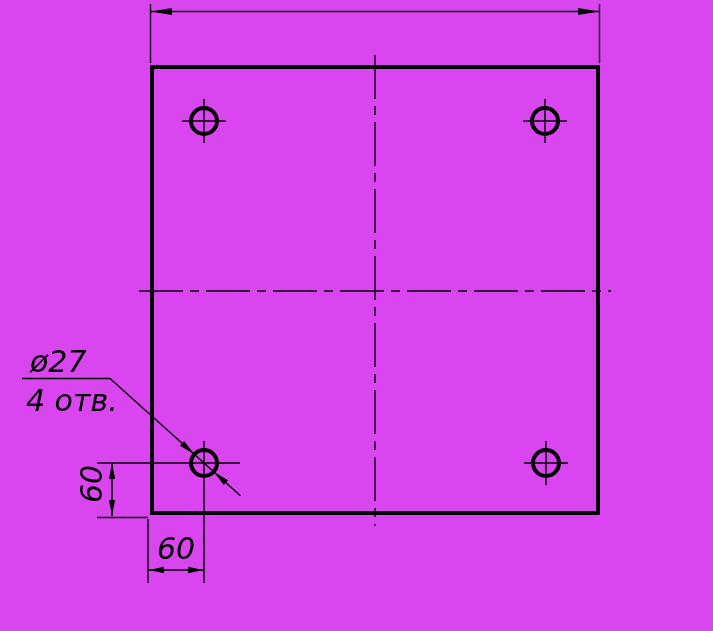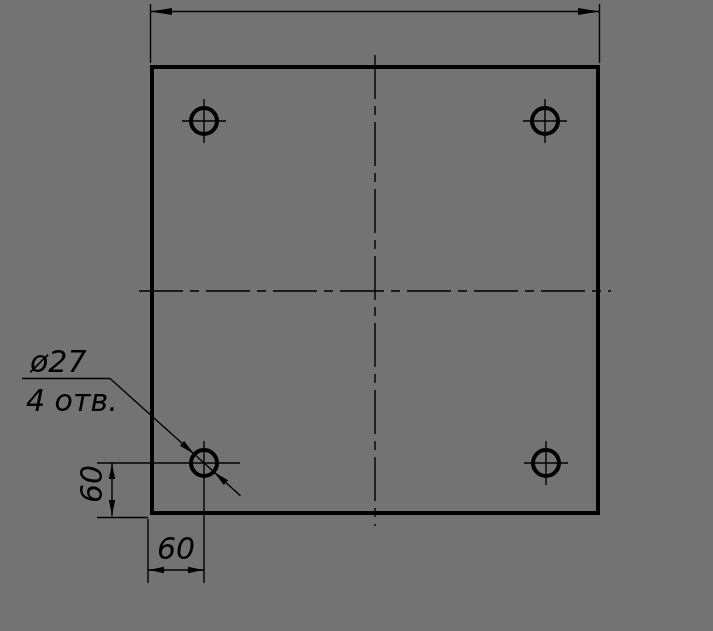--- a/index.html
+++ b/index.html
@@ -7,21 +7,21 @@
     padding: 0;
     background: #ffffff;
     width: 713px;
     height: 631px;
     overflow: hidden;
   }
   .drawing-wrap {
     width: 713px;
     height: 631px;
     position: relative;
-    background: #737373;
+    background: #d946ef;
   }
   svg {
     display: block;
   }
   .thick { stroke: #000000; stroke-width: 4; fill: none; }
   .thin  { stroke: #000000; stroke-width: 1.4; fill: none; }
   .center{ stroke: #000000; stroke-width: 1.4; fill: none; stroke-dasharray: 44 7 9 7; }
   .arrow { fill: #000000; stroke: none; }
   .dimtext {
     font-family: "DejaVu Sans", sans-serif;

